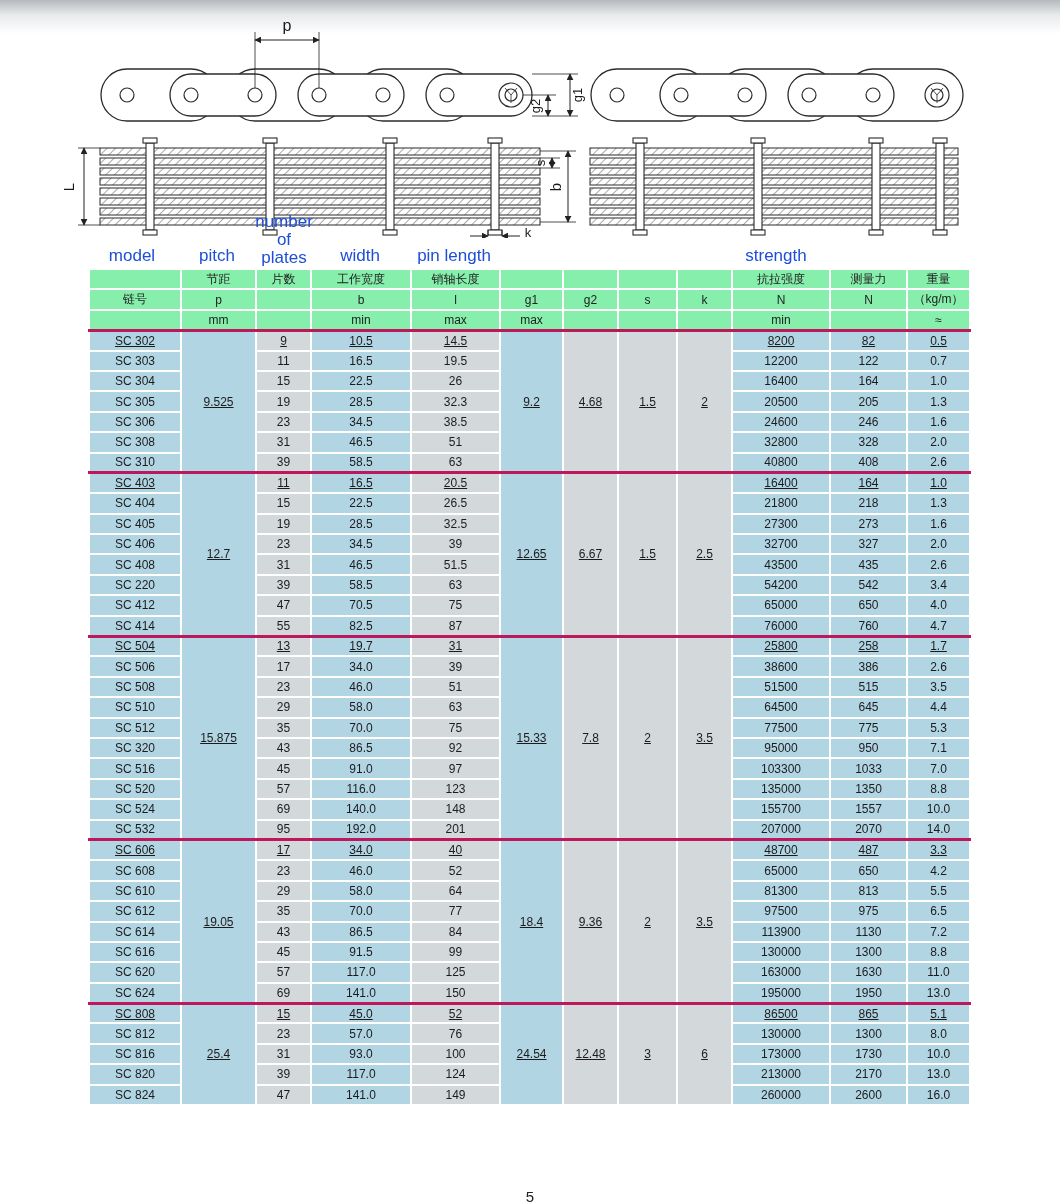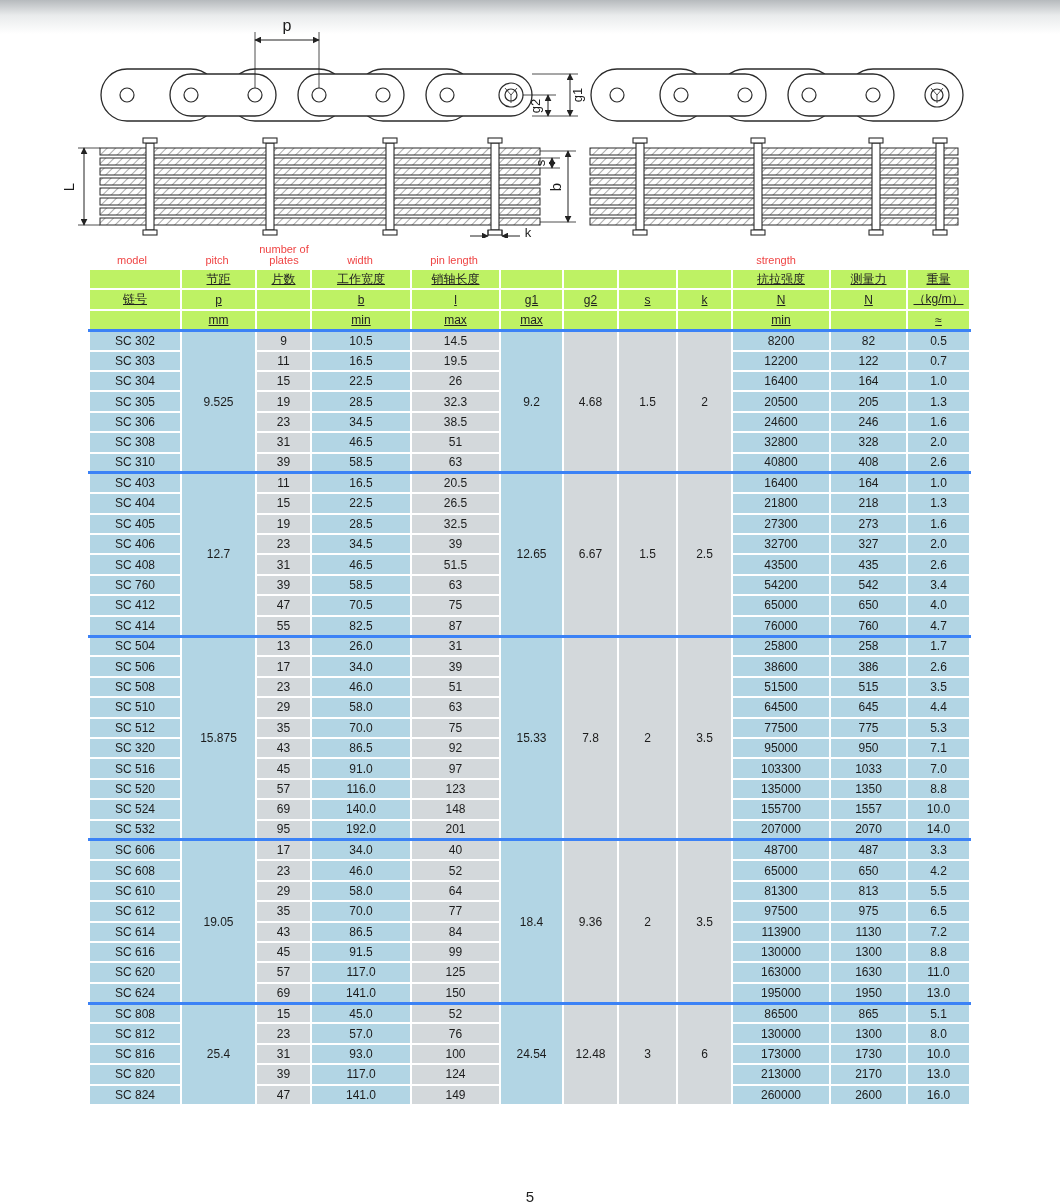--- a/index.html
+++ b/index.html
@@ -12,31 +12,31 @@
   svg text { font-family:"Liberation Sans",sans-serif; fill:#1a1a1a; }
   .dim { stroke:#222; stroke-width:1; fill:none; }
   .thin { stroke:#222; stroke-width:0.8; fill:none; }
   .plate { fill:#ffffff; stroke:#2b2b2b; stroke-width:1.3; }
   .hole { fill:#ffffff; stroke:#2b2b2b; stroke-width:1.2; }
   .bar  { fill:url(#hatch); stroke:#2b2b2b; stroke-width:1; }
   .pin  { fill:#ffffff; stroke:#2b2b2b; stroke-width:1.1; }
 
   .eng-header { position:relative; width:881px; height:30px; margin-left:88px; }
   .eng-header span { position:absolute; bottom:2px; transform:translateX(-50%);
-                     font-size:11px; color:#ef4444; text-align:center; white-space:nowrap; }
+                     font-size:17px; color:#1d4ed8; text-align:center; white-space:nowrap; }
   .eng-header span.wrap { white-space:normal; width:64px; line-height:1.05; bottom:1px; }
 
   table.spec { border-collapse:collapse; table-layout:fixed; width:881px; margin-left:88px; }
   table.spec td { border:2px solid #ffffff; text-align:center; vertical-align:middle;
                   font-size:12px; color:#1c1c1c; height:20.4px; padding:0 2px;
                   overflow:hidden; white-space:nowrap; }
   .blue  { background:#b2d5e4; }
   .grayc { background:#d3d8db; }
-  tr.hdr td { background:#bef264; color:#222;text-decoration:underline; }
-  tr.group-start td { border-top:3px solid #3b82f6; }
+  tr.hdr td { background:#86efac; color:#222; }
+  tr.group-start td { border-top:3px solid #be185d;text-decoration:underline; }
 
   .page-number { position:absolute; top:1188px; left:0; width:100%;
                  text-align:center; font-size:15px; color:#222; }
 </style>
 </head>
 <body>
 
 <div class="page">
   <div class="top-edge"></div>
 
@@ -354,21 +354,21 @@
         <tr>
           <td class="blue">SC 408</td>
           <td class="grayc">31</td>
           <td class="blue">46.5</td>
           <td class="grayc">51.5</td>
           <td class="blue">43500</td>
           <td class="blue">435</td>
           <td class="blue">2.6</td>
         </tr>
         <tr>
-          <td class="blue">SC 760</td>
+          <td class="blue">SC 220</td>
           <td class="grayc">39</td>
           <td class="blue">58.5</td>
           <td class="grayc">63</td>
           <td class="blue">54200</td>
           <td class="blue">542</td>
           <td class="blue">3.4</td>
         </tr>
         <tr>
           <td class="blue">SC 412</td>
           <td class="grayc">47</td>
@@ -384,21 +384,21 @@
           <td class="blue">82.5</td>
           <td class="grayc">87</td>
           <td class="blue">76000</td>
           <td class="blue">760</td>
           <td class="blue">4.7</td>
         </tr>
         <tr class="group-start">
           <td class="blue">SC 504</td>
           <td class="blue" rowspan="10">15.875</td>
           <td class="grayc">13</td>
-          <td class="blue">26.0</td>
+          <td class="blue">19.7</td>
           <td class="grayc">31</td>
           <td class="blue" rowspan="10">15.33</td>
           <td class="grayc" rowspan="10">7.8</td>
           <td class="grayc" rowspan="10">2</td>
           <td class="grayc" rowspan="10">3.5</td>
           <td class="blue">25800</td>
           <td class="blue">258</td>
           <td class="blue">1.7</td>
         </tr>
         <tr>

